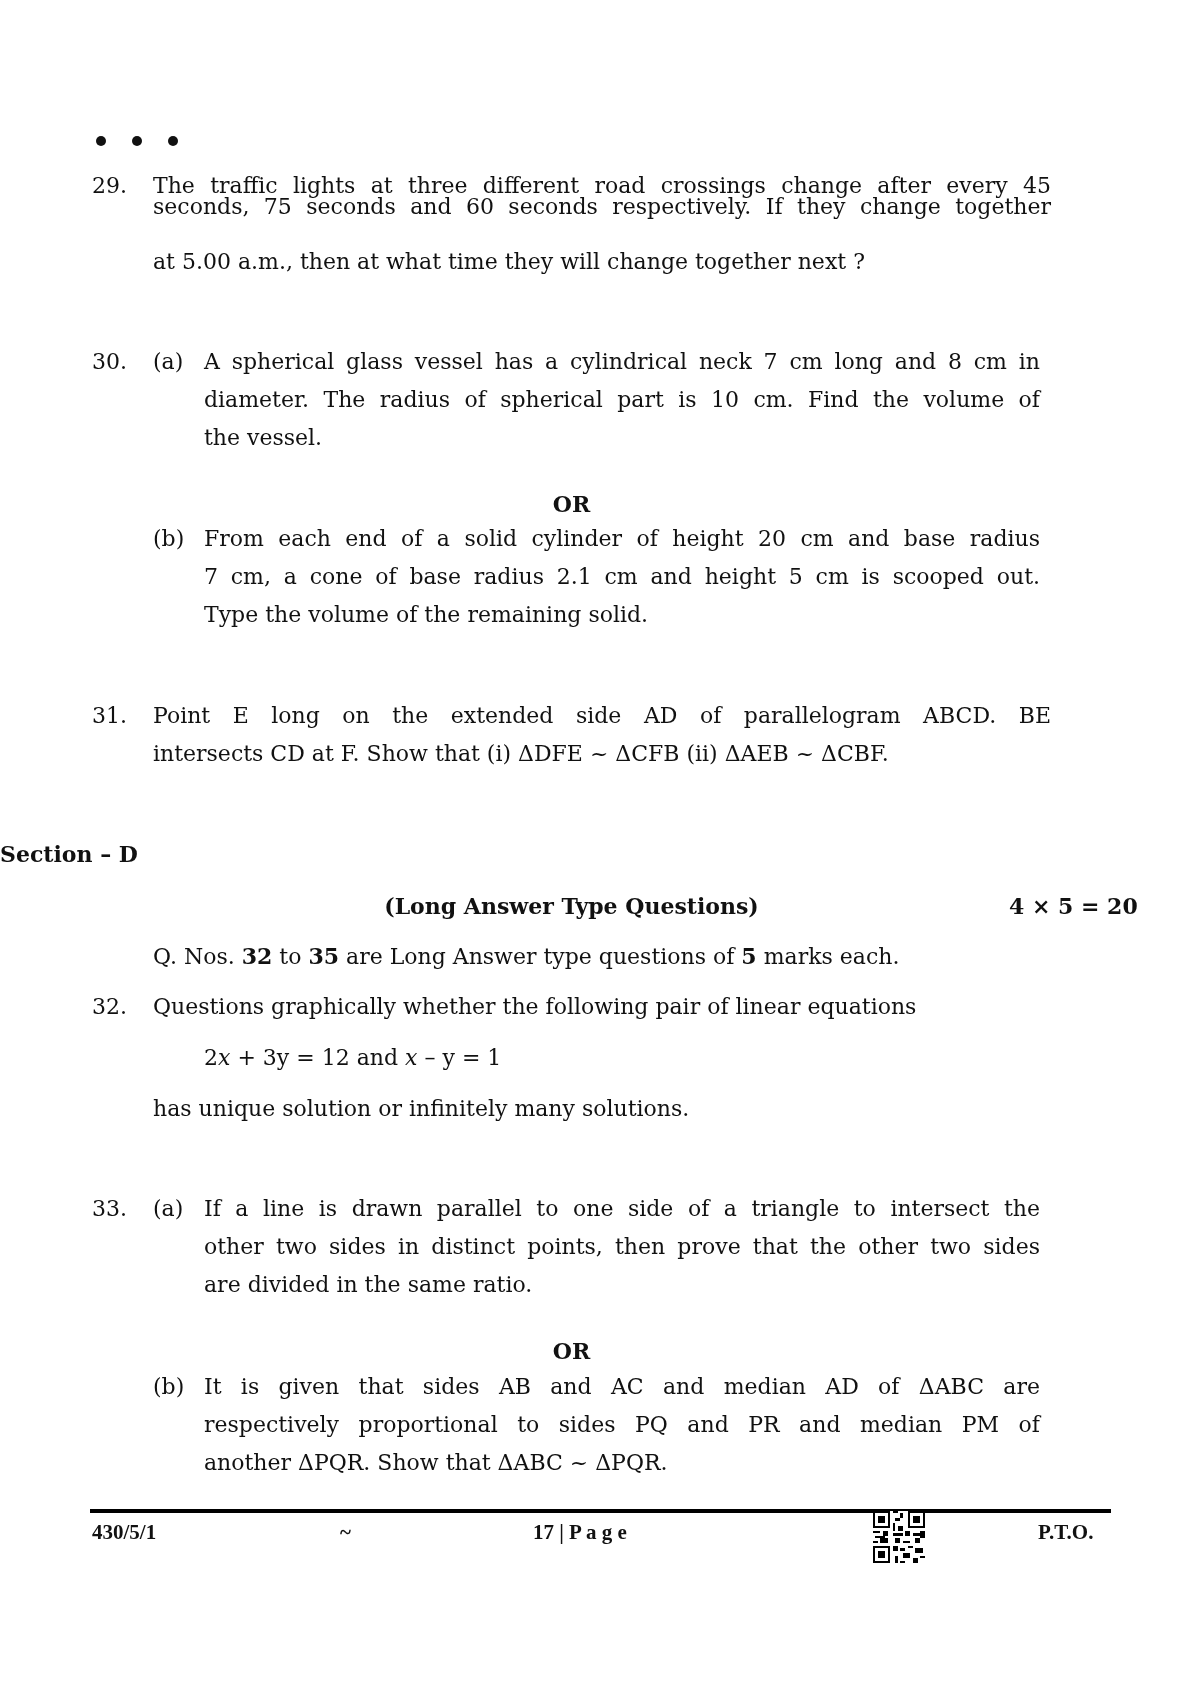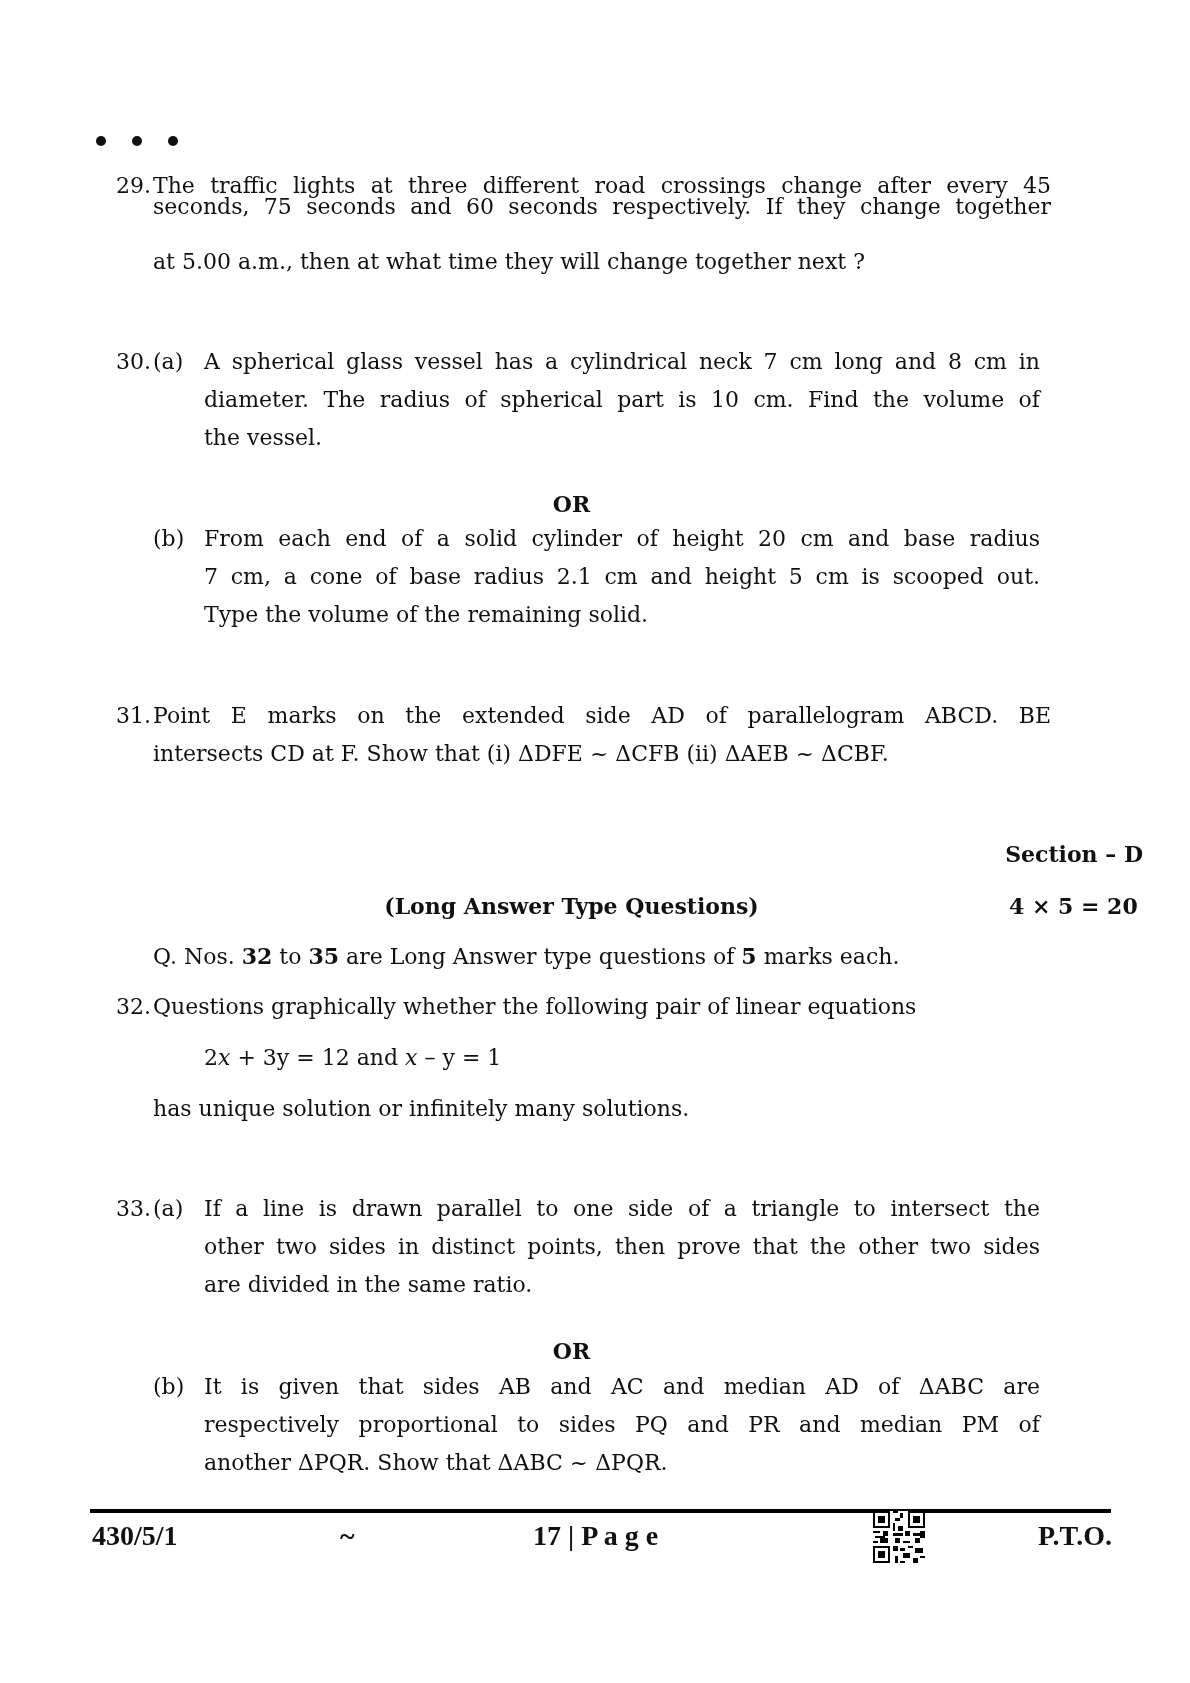--- a/index.html
+++ b/index.html
@@ -3,27 +3,27 @@
 <meta charset="utf-8">
 <style>
   html, body { margin: 0; padding: 0; background: #ffffff; }
   body { width: 1190px; height: 1683px; position: relative; overflow: hidden;
          font-family: "DejaVu Serif", "Liberation Serif", serif; color: #111; }
   .t { position: absolute; font-family: "DejaVu Serif", serif; font-size: 22px; line-height: 38px; white-space: nowrap; }
   .just { text-align: justify; text-align-last: justify; white-space: normal; }
   .bold { font-weight: bold; }
   .dots { position: absolute; left: 96px; top: 136px; display: flex; gap: 26px; }
   .dot { width: 10px; height: 10px; border-radius: 50%; background: #111; }
-  .num { left: 92px; margin-left: 24px; }
+  .num { left: 92px; }
   .sub { left: 153px; }
   .body1 { left: 153px; width: 898px; }
   .body2 { left: 204px; width: 836px; }
   .or { left: 0; width: 1143px; text-align: center; font-weight: bold; margin-top: 16px; }
   .rule { position: absolute; left: 90px; top: 1509px; width: 1021px; height: 4px; background: #000; }
-  .foot { position: absolute; top: 1520px; font-family: "Liberation Serif", serif; font-weight: bold; font-size: 28px; }
+  .foot { position: absolute; top: 1520px; font-family: "Liberation Serif", serif; font-weight: bold; font-size: 21px; }
   .qr { position: absolute; left: 873px; top: 1511px; width: 52px; height: 52px; }
   i.v { font-style: italic; }
 </style>
 </head>
 <body>
 
 <div class="dots">
   <div class="dot"></div>
   <div class="dot"></div>
   <div class="dot"></div>
@@ -39,24 +39,24 @@
 <div class="t body2 just" style="top:343px">A spherical glass vessel has a cylindrical neck 7 cm long and 8 cm in</div>
 <div class="t body2 just" style="top:381px">diameter. The radius of spherical part is 10 cm. Find the volume of</div>
 <div class="t body2" style="top:419px">the vessel.</div>
 <div class="t or" style="top:469px">OR</div>
 <div class="t sub" style="top:520px">(b)</div>
 <div class="t body2 just" style="top:520px">From each end of a solid cylinder of height 20 cm and base radius</div>
 <div class="t body2 just" style="top:558px">7 cm, a cone of base radius 2.1 cm and height 5 cm is scooped out.</div>
 <div class="t body2" style="top:596px">Type the volume of the remaining solid.</div>
 
 <div class="t num" style="top:697px">31.</div>
-<div class="t body1 just" style="top:697px">Point E marks on the extended side AD of parallelogram ABCD. BE</div>
+<div class="t body1 just" style="top:697px">Point E long on the extended side AD of parallelogram ABCD. BE</div>
 <div class="t body1" style="top:735px">intersects CD at F. Show that (i) ΔDFE ~ ΔCFB (ii) ΔAEB ~ ΔCBF.</div>
 
-<div class="t bold" style="top:835px; left:0; width:1143px; text-align:right;">Section – D</div>
+<div class="t bold" style="top:835px; left:0; width:1143px; text-align:left;">Section – D</div>
 <div class="t bold" style="top:887px; left:0; width:1143px; text-align:center;">(Long Answer Type Questions)</div>
 <div class="t bold" style="top:887px; left:985px;margin-left:24px;">4 × 5 = 20</div>
 <div class="t body1" style="top:937px"><span>Q. Nos. </span><b>32</b><span> to </span><b>35</b><span> are Long Answer type questions of </span><b>5</b><span> marks each.</span></div>
 
 <div class="t num" style="top:988px">32.</div>
 <div class="t body1" style="top:988px">Questions graphically whether the following pair of linear equations</div>
 <div class="t body2" style="top:1039px"><span>2</span><i class="v">x</i><span> + 3y = 12 and </span><i class="v">x</i><span> – y = 1</span></div>
 <div class="t body1" style="top:1090px">has unique solution or infinitely many solutions.</div>
 
 <div class="t num" style="top:1190px">33.</div>

